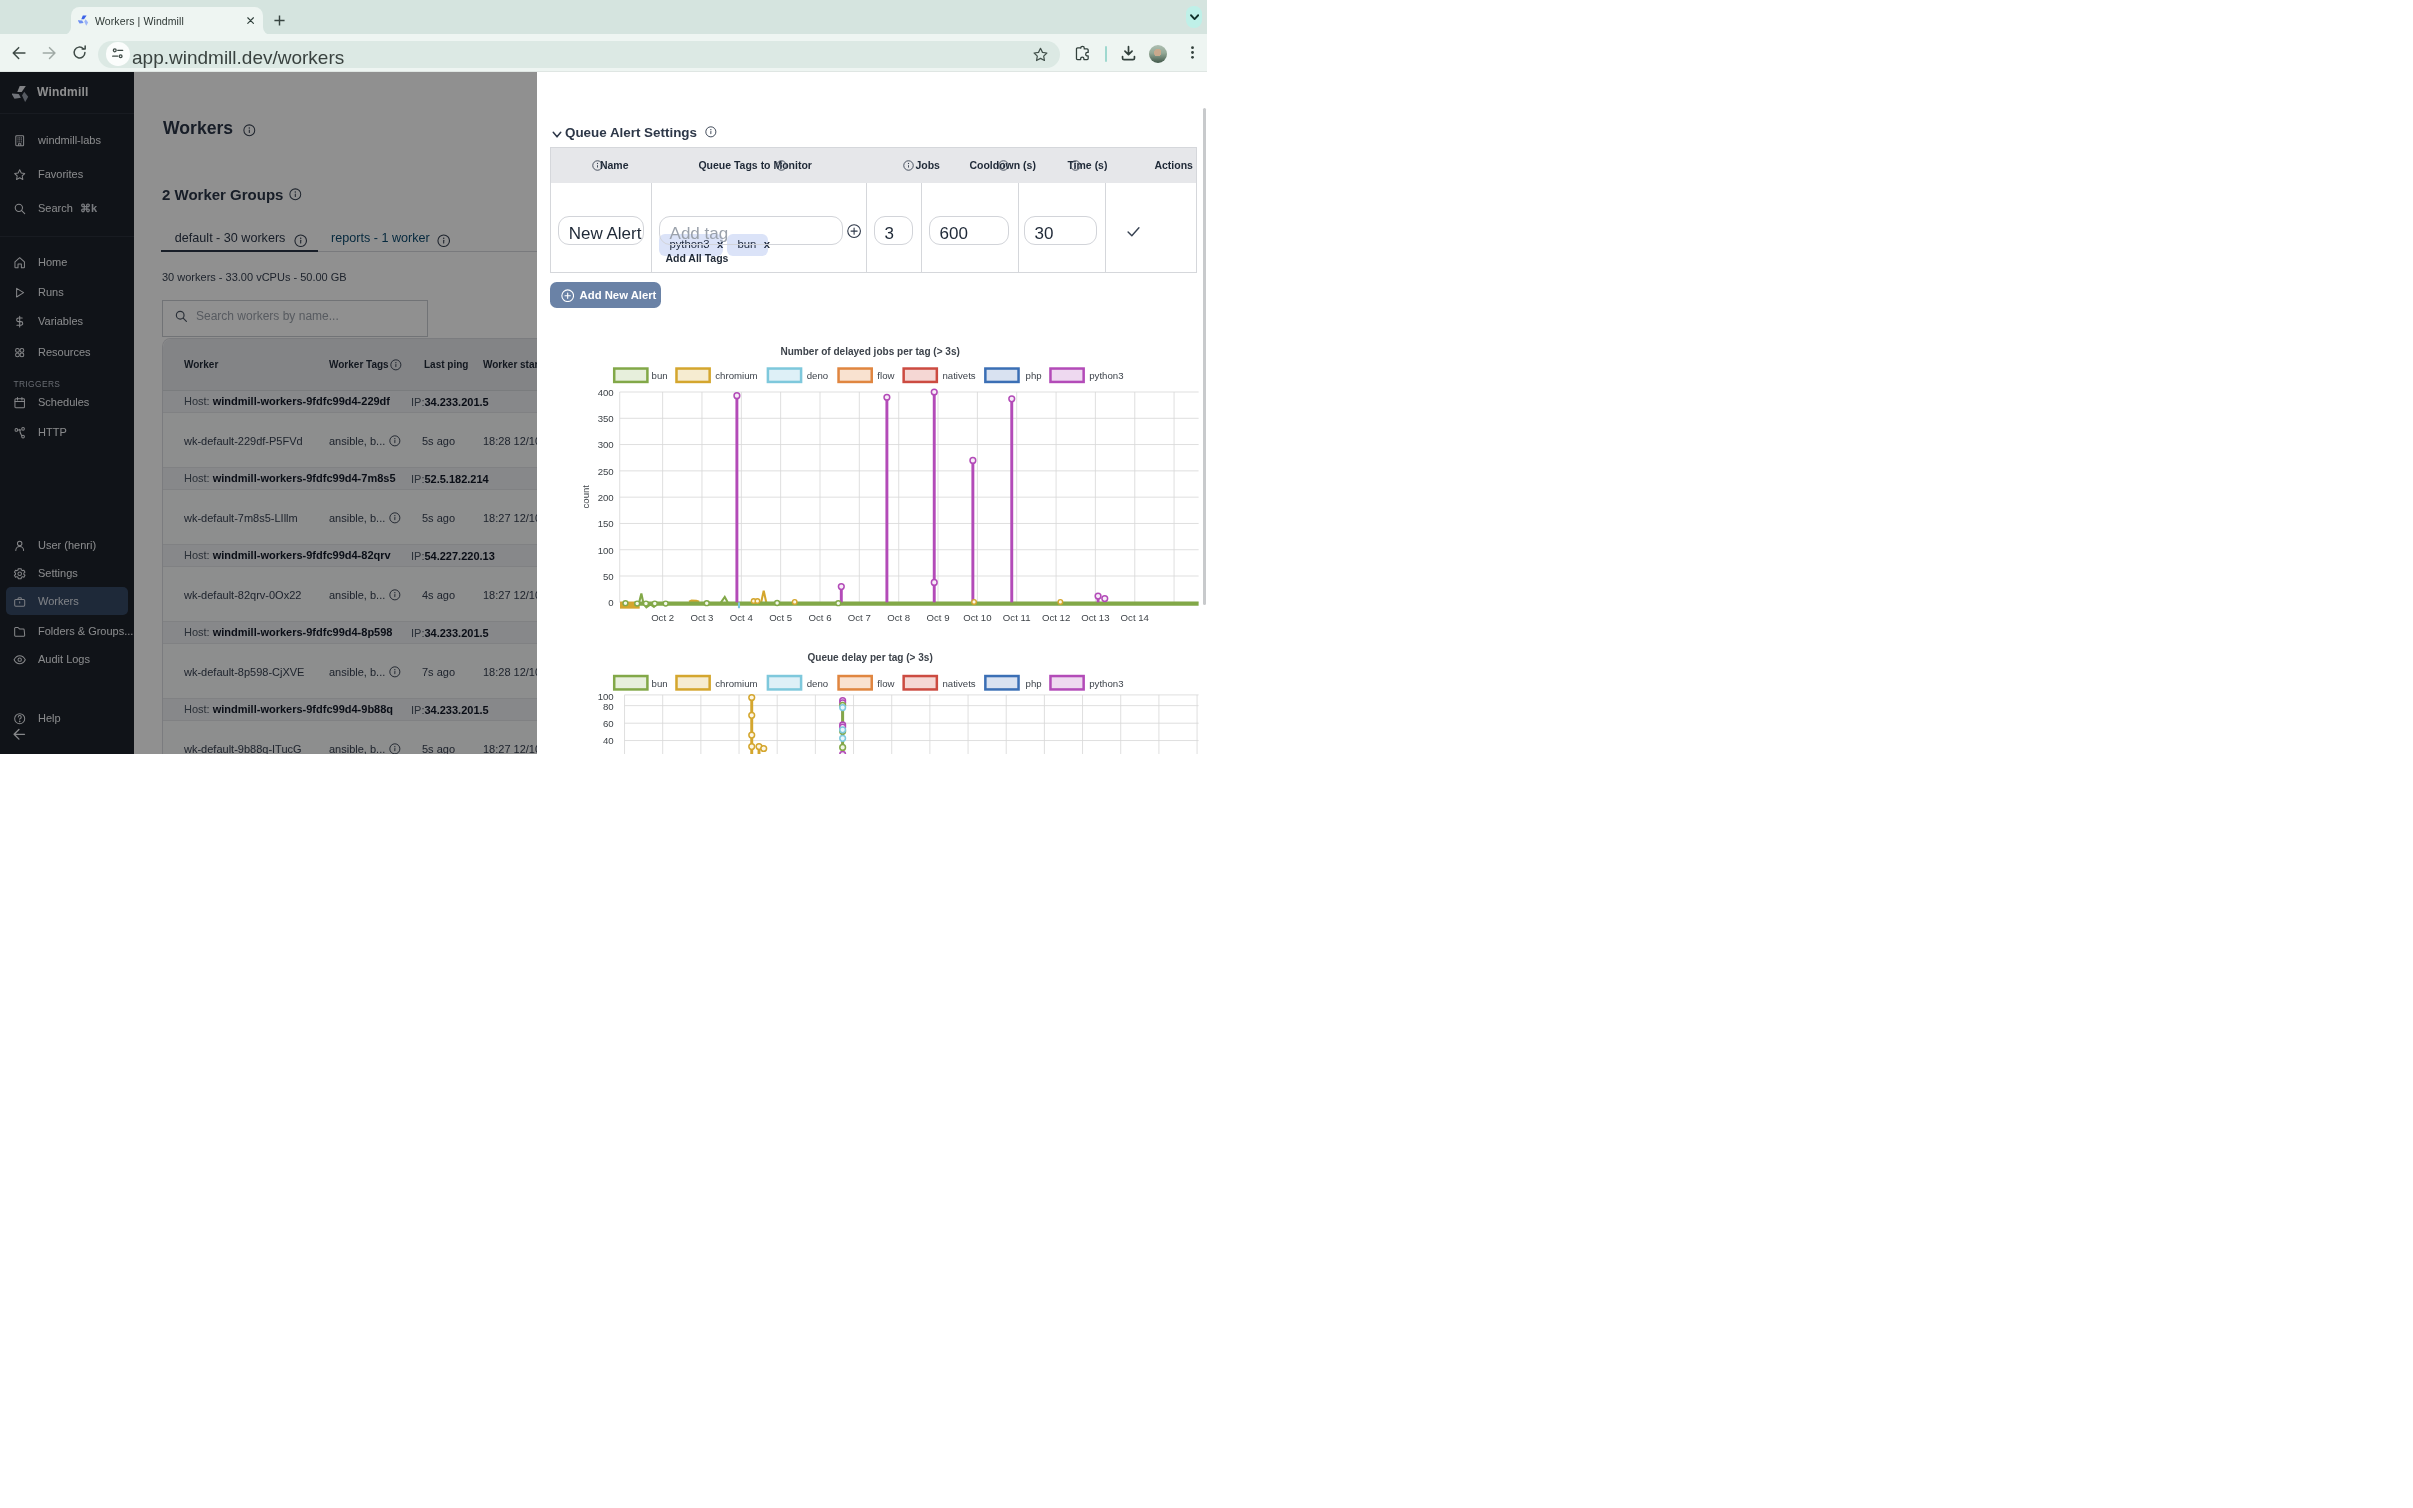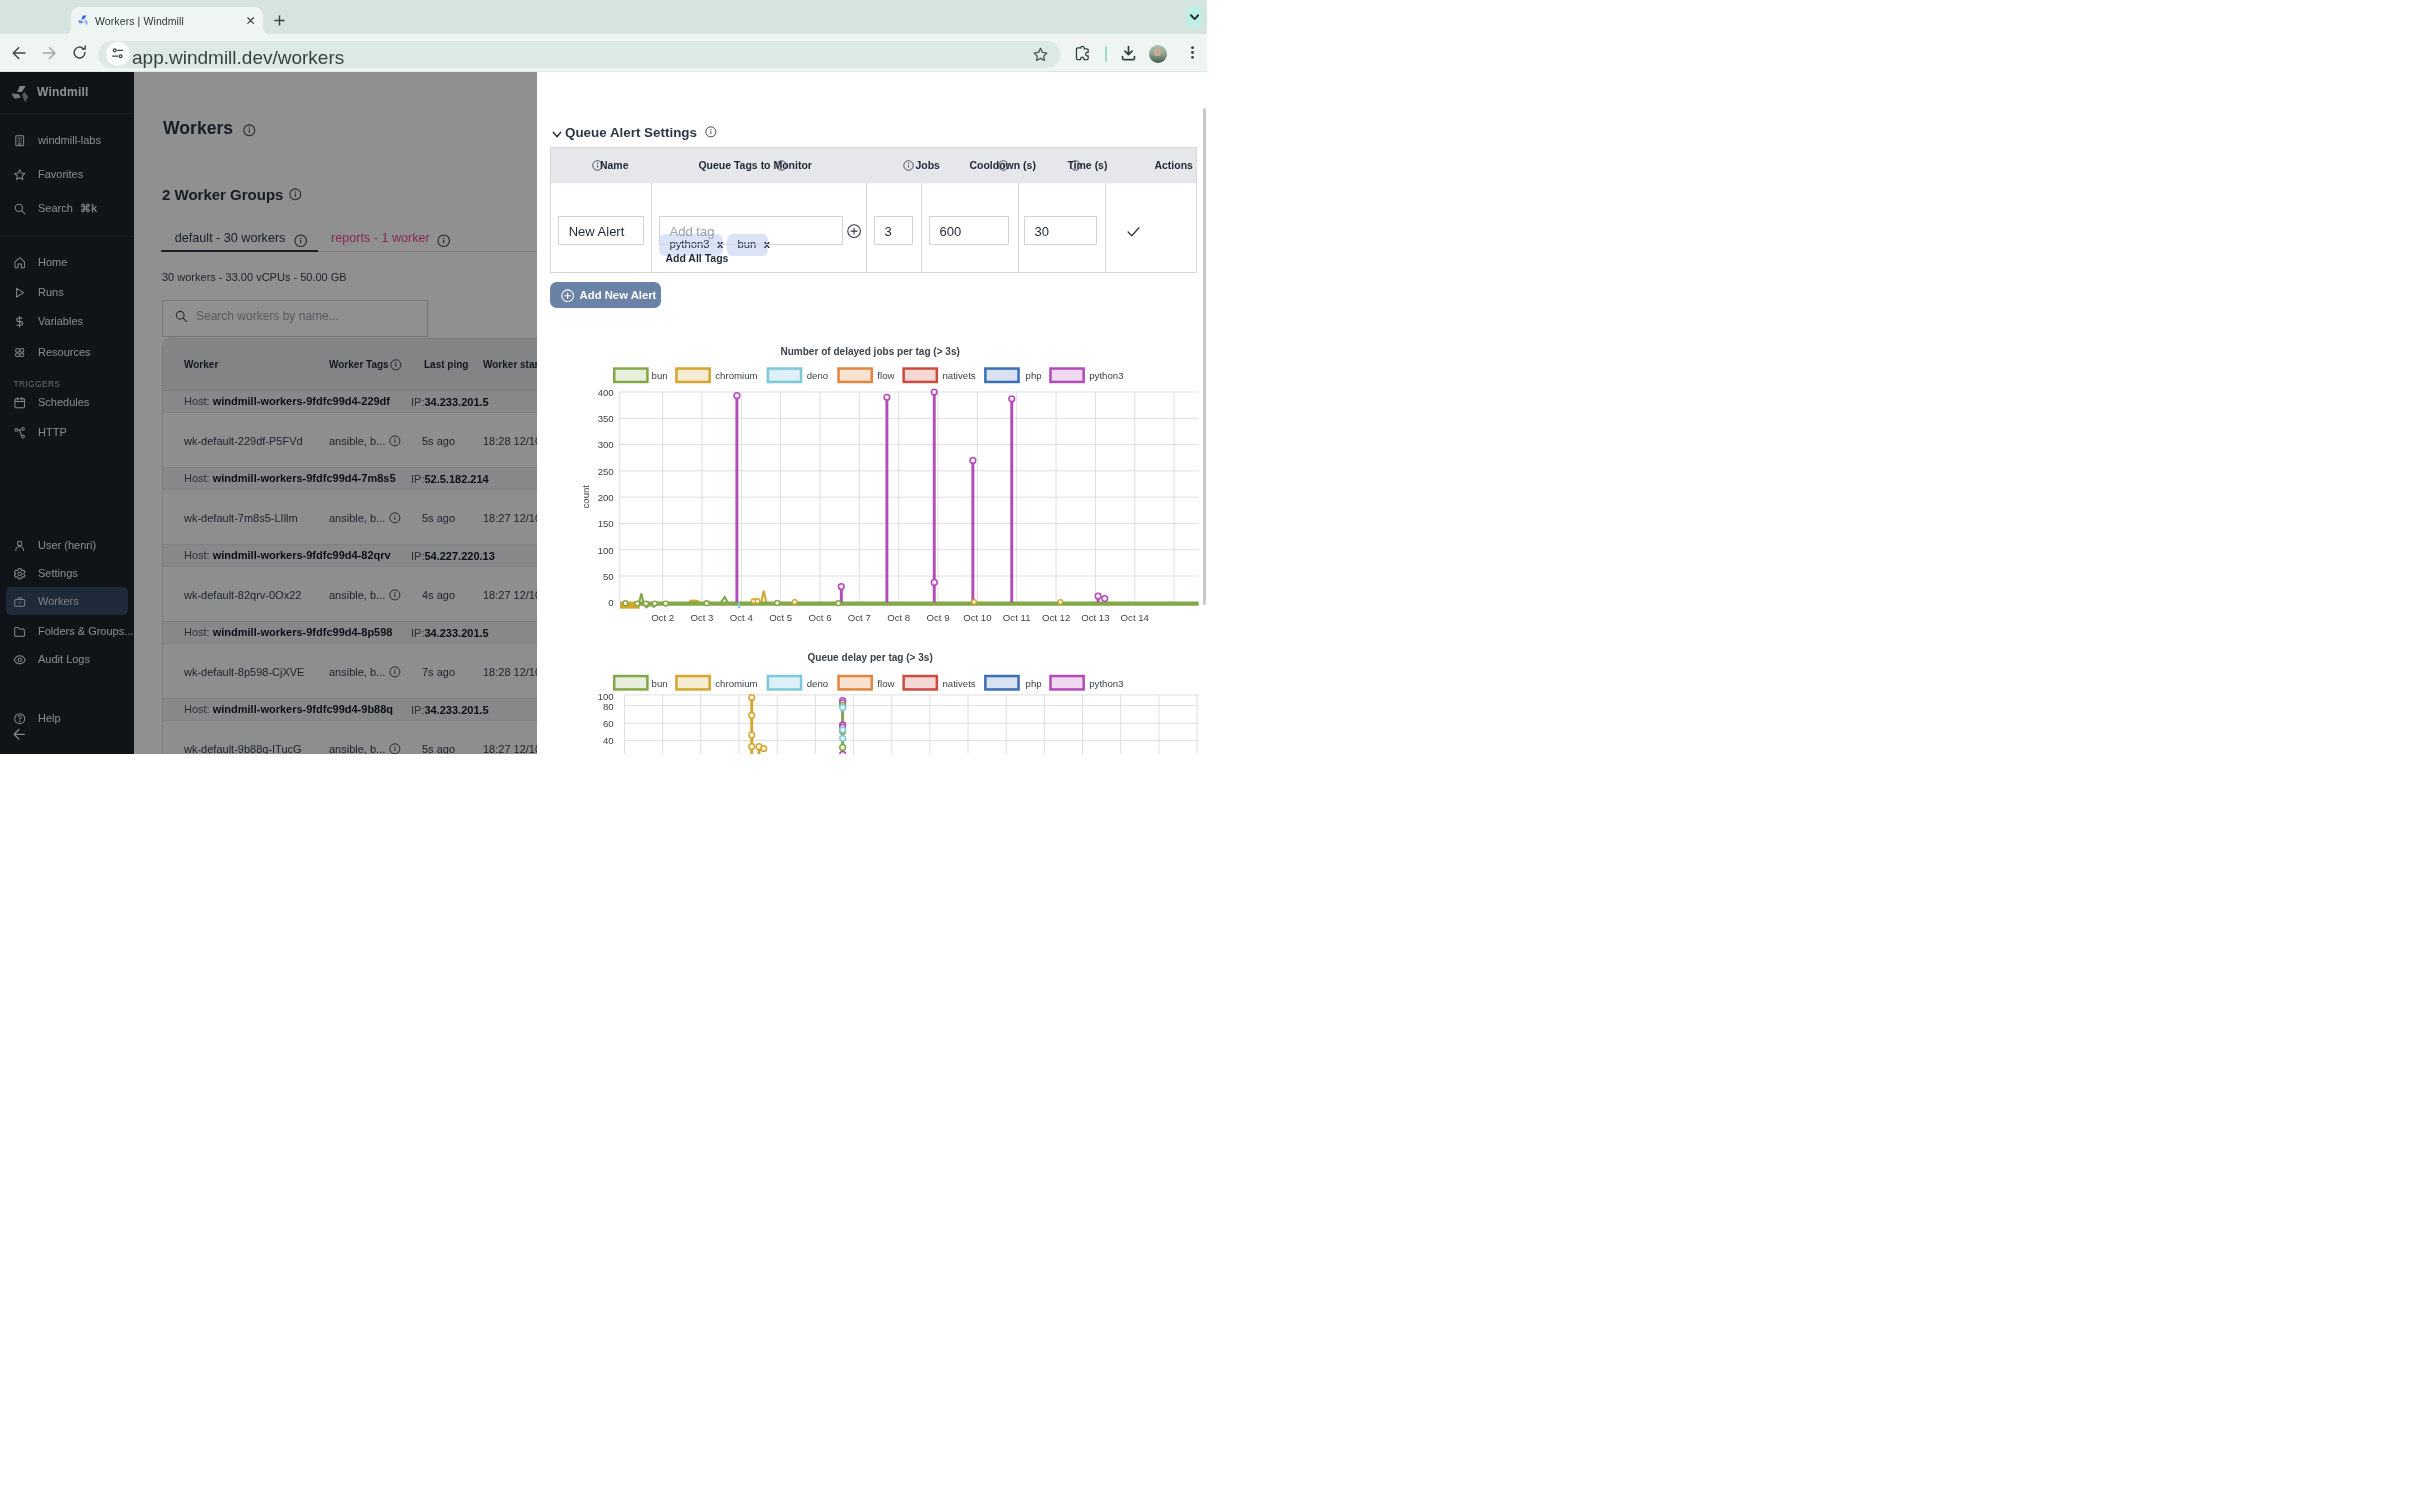--- a/index.html
+++ b/index.html
@@ -39,21 +39,21 @@
   .spill { position:absolute; left:5.9px; width:122px; height:28px; background:#364966; border-radius:5px; }
   #sidebar .divider { position:absolute; left:0; width:134px; border-top:0.8px solid #2b303c; }
 
   
   #content { position:absolute; left:134px; top:0; width:1073px; height:682px; background:#fff; }
   #content h1 { position:absolute; left:29px; top:46px; font-size:17.6px; font-weight:bold; color:#2b3648; }
   #content .h2 { position:absolute; left:28px; top:114px; font-size:15px; font-weight:bold; color:#2b3648; }
   #content .tabs { position:absolute; left:27px; top:156px; width:1046px; height:24px; border-bottom:0.8px solid #d7d9dd; }
   #content .tab1 { position:absolute; left:-0.2px; top:0; width:157px; height:24px; border-bottom:2.5px solid #2b3648; color:#2b3648; font-size:12.6px; }
   #content .tab1 .t { position:absolute; left:14px; top:3.4px; }
-  #content .tab2 { position:absolute; left:170px; top:3.4px; color:#ec4899; font-size:12.6px; }
+  #content .tab2 { position:absolute; left:170px; top:3.4px; color:#0c4a6e; font-size:12.6px; }
   #content .meta { position:absolute; left:28px; top:199px; font-size:11px; color:#374151; }
   #content .search { position:absolute; left:28px; top:228px; width:266px; height:37px; border:0.8px solid #c9ccd1; border-radius:0; }
   #content .search .ph { position:absolute; left:33px; top:7.5px; font-size:12px; color:#9ba1ab; }
   #content .search svg { position:absolute; left:11px; top:8.4px; }
 
   
   #wtable { position:absolute; left:28px; top:266px; width:1045px; height:416px; background:#fafbfc; border:0.8px solid #dadce1; border-radius:8.4px 8.4px 0 0; border-bottom:none; }
   #wtable .thead { position:absolute; left:0; top:0; width:100%; height:52px; background:#e9eaee; border-bottom:0.8px solid #d9dbdf; border-radius:8.4px 8.4px 0 0; }
   #wtable .th { position:absolute; top:19.7px; font-size:10px; font-weight:bold; color:#1f2937; }
   .hostrow { position:absolute; left:0; width:100%; height:22px; background:#f0f1f4; border-bottom:0.8px solid #e3e4e8; font-size:11px; color:#4b5563; }
@@ -72,21 +72,21 @@
   #drawer .dclose { position:absolute; left:12.6px; top:8.4px; width:28px; height:28px; border-radius:50%; background:#eff0f2; }
   #drawer .dtitle { position:absolute; left:47px; top:13.4px; font-size:15px; font-weight:bold; color:#2d3748; }
   #qas { position:absolute; left:15px; top:53px; font-size:13.4px; font-weight:bold; color:#2d3748; }
 
   
   #atable { position:absolute; left:13.4px; top:75px; width:647px; height:126px; border:0.8px solid #d5d7db; }
   #atable .ahead { position:absolute; left:0; top:0; width:100%; height:35px; background:#e6e7ea; }
   #atable .ah { position:absolute; top:11.3px; font-size:10.5px; font-weight:bold; color:#1f2937;padding-left:42px; }
   #atable .vline { position:absolute; top:35px; bottom:0; width:0.8px; background:#d5d7db; }
   .chip { position:absolute; top:41px; height:21.5px; background:#dbe3f8; border-radius:5.9px; font-size:11.3px; color:#1e293b; line-height:21.5px;margin-top:45px; }
-  .inp { position:absolute; border:0.8px solid #d2d4d9; border-radius:0; font-size:13px; color:#1f2937;text-align:right; }
+  .inp { position:absolute; border:0.8px solid #d2d4d9; border-radius:11px; font-size:17px; color:#1f2937;text-align:right; }
   .inp span { position:absolute; left:9.2px; top:5.9px; }
 
   #addalert { position:absolute; left:12.6px; top:210px; width:111px; height:26.4px; border-radius:6.7px; background:#6a82a6; color:#fff; font-size:11.3px; font-weight:bold; }
   #addalert span { position:absolute; left:30px; top:6.7px; white-space:nowrap; }
   #addalert svg { position:absolute; left:11px; top:6.7px; }
 
   #dscroll { position:absolute; left:666px; top:36px; width:3.4px; height:497px; border-radius:1.7px; background:#c8cacc; }
 
   svg text { font-family:"Liberation Sans", sans-serif; }
 </style>

